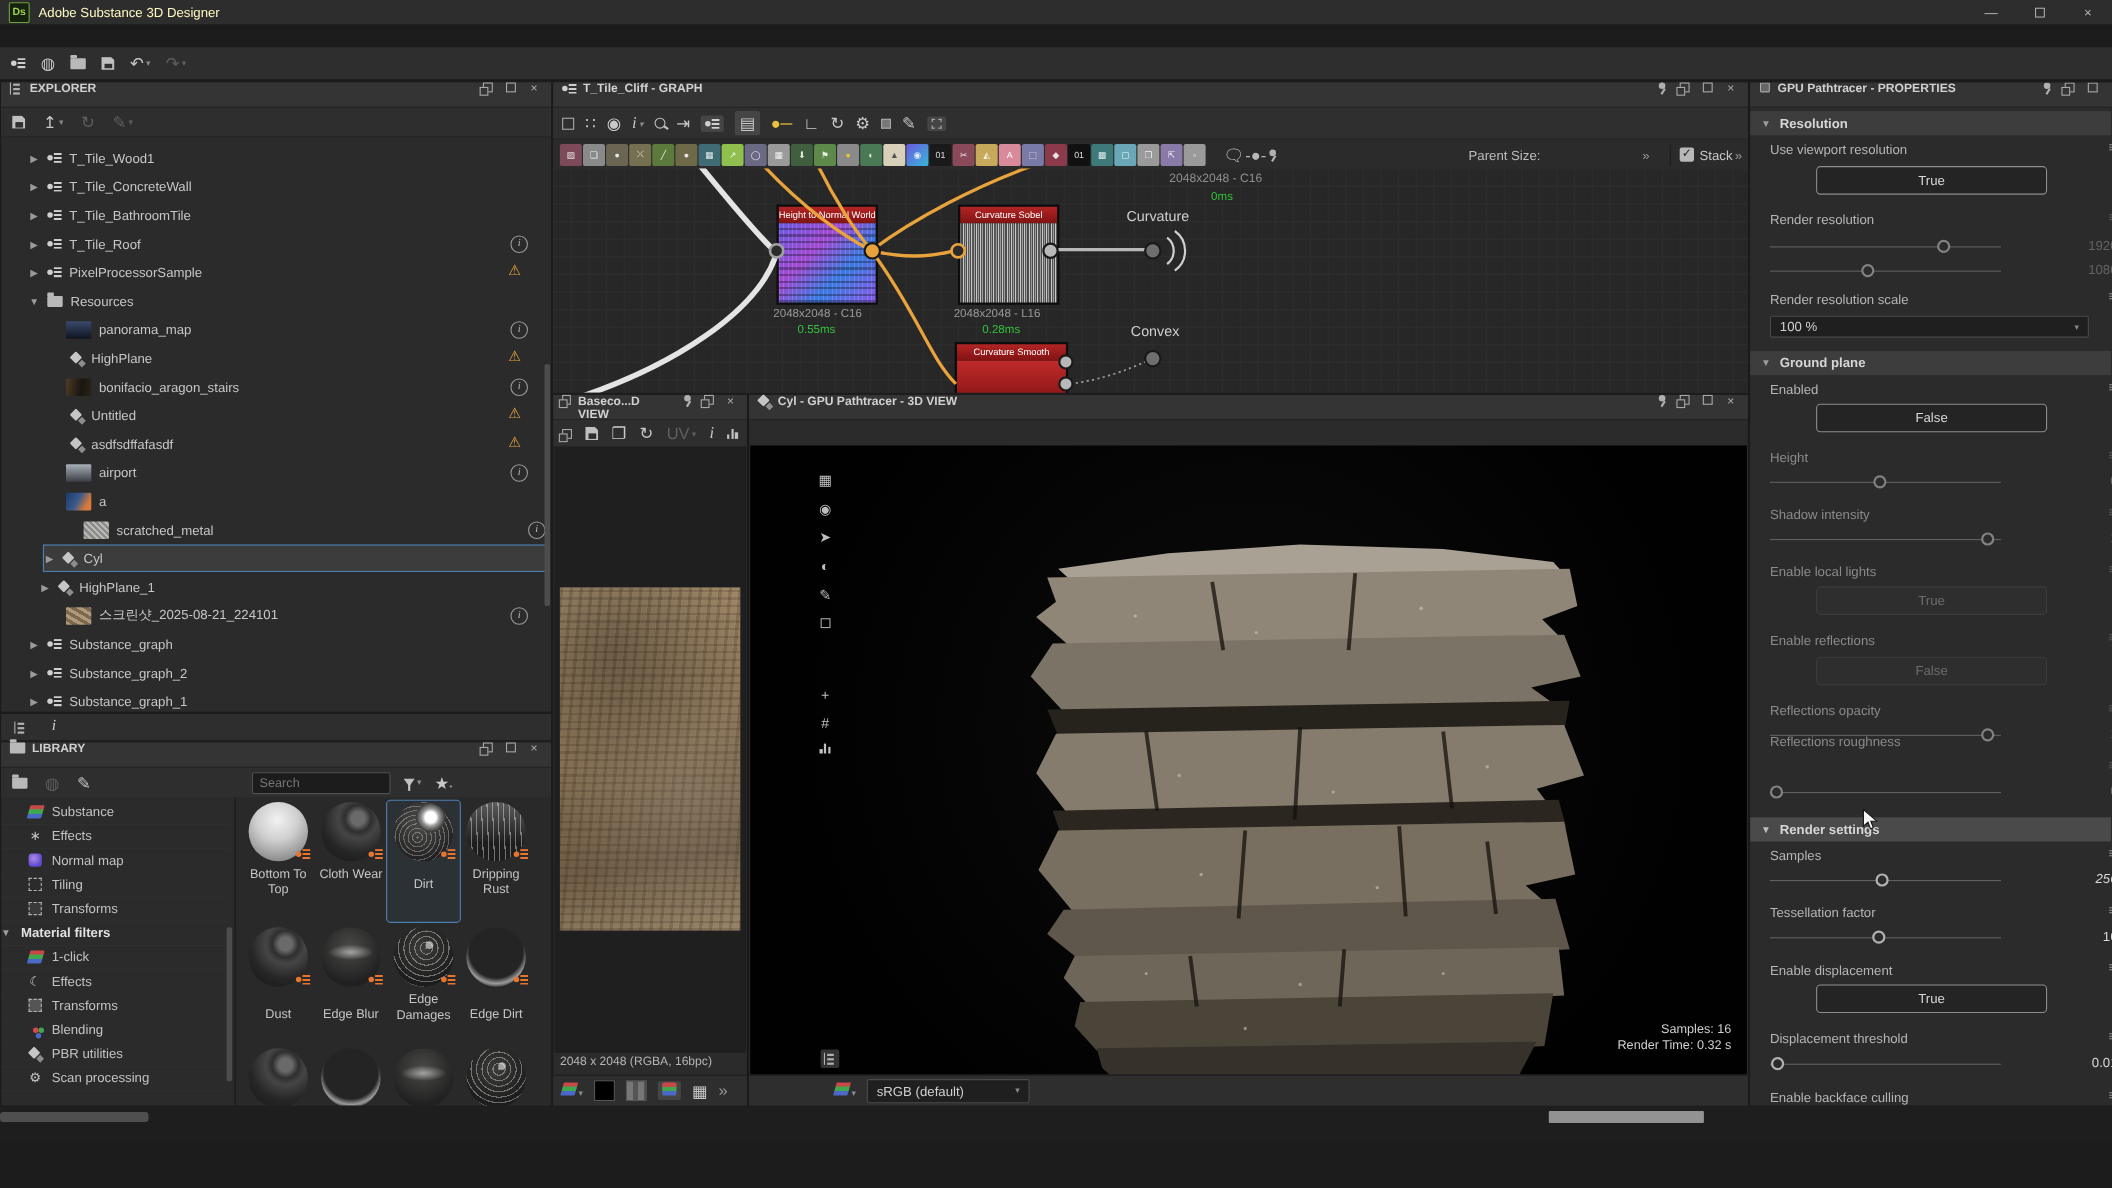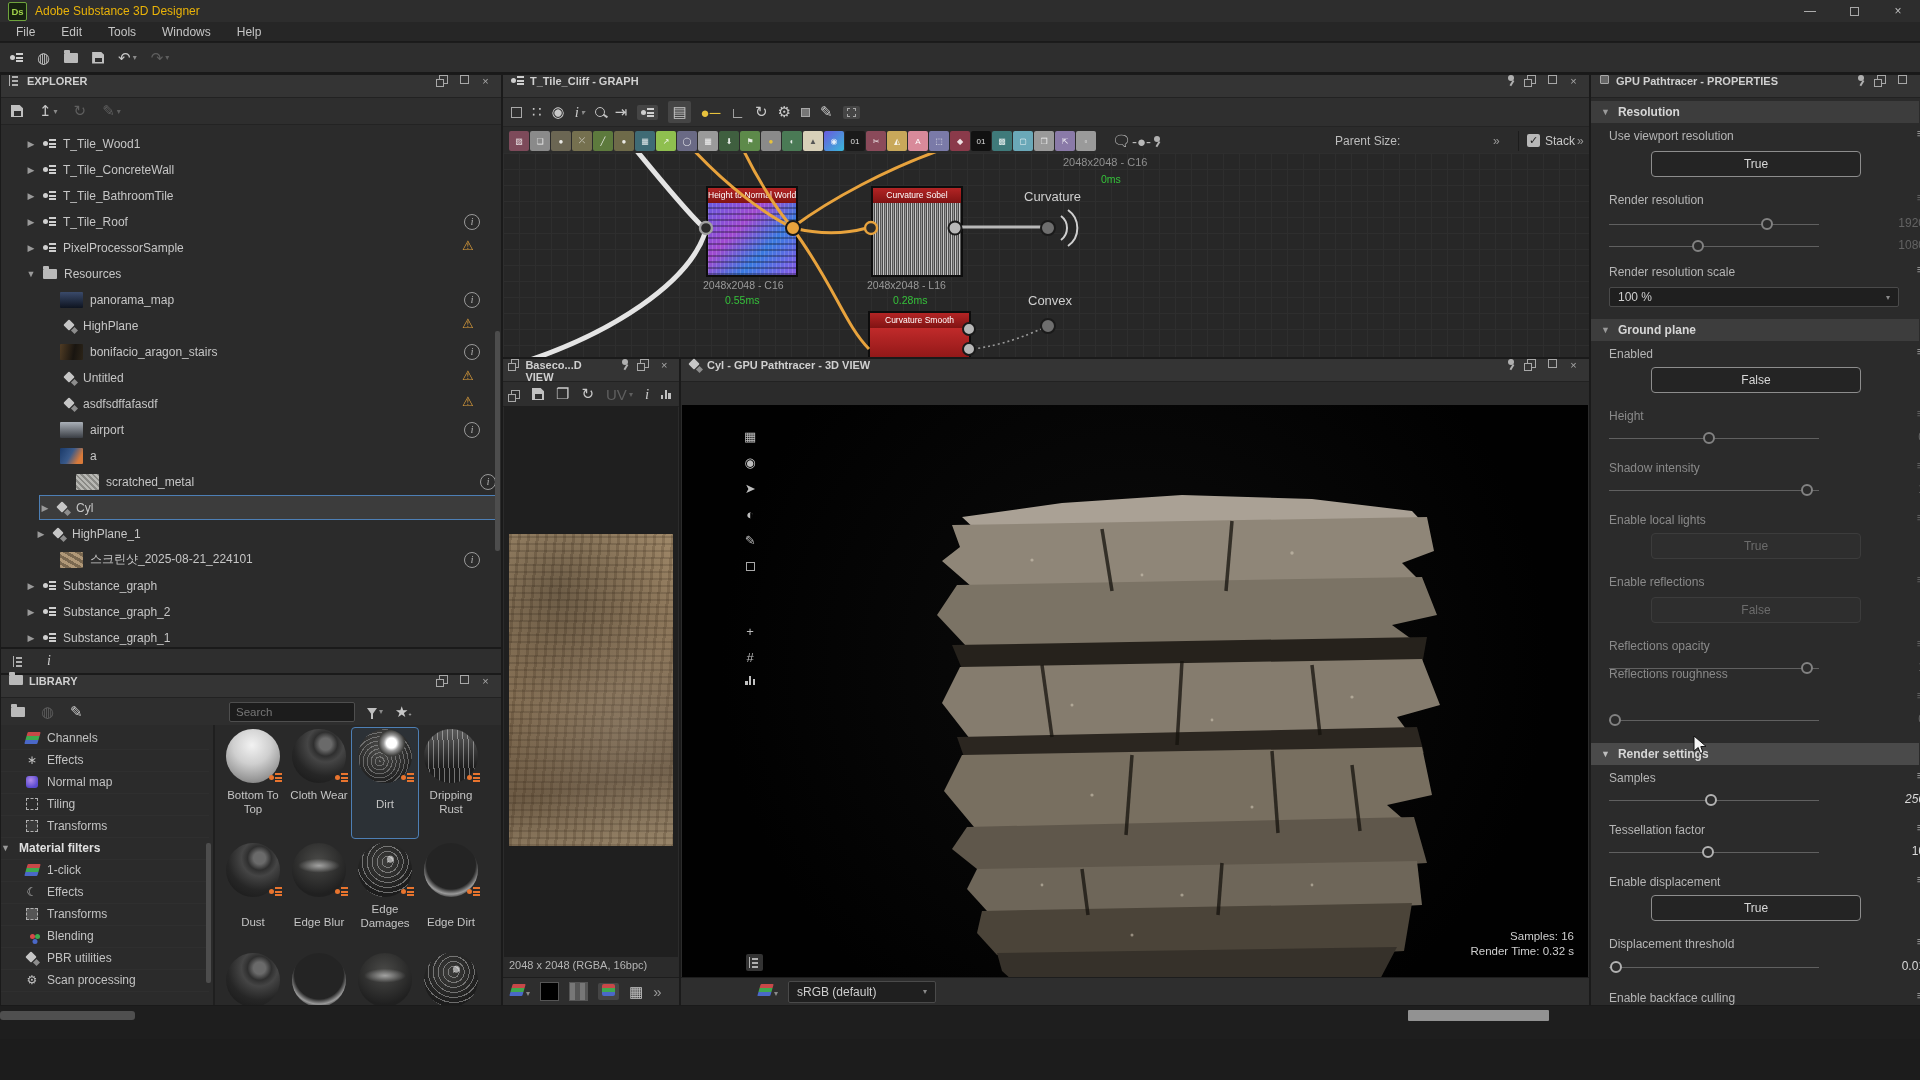--- a/index.html
+++ b/index.html
@@ -2,21 +2,21 @@
 <html><head>
 <meta charset="utf-8">
 <style>
   html,body{margin:0;padding:0;background:#111;}
   #app{position:relative;width:1920px;height:1080px;overflow:hidden;background:#1c1c1c;
        font-family:"Liberation Sans",sans-serif;font-size:12px;color:#c8c8c8;-webkit-font-smoothing:antialiased;}
   .abs{position:absolute;}
   
   .titlebar{left:0;top:0;width:1920px;height:22px;background:#2d2d2d;display:flex;align-items:center;gap:8px;padding-left:8px;box-sizing:border-box;}
   .dslogo{width:17px;height:17px;background:#16220f;border:1px solid #6ea33c;border-radius:2px;color:#9fd34a;font-size:9.5px;font-weight:700;display:flex;align-items:center;justify-content:center;}
-  .wtitle{color:#eab308;font-size:12px;}
+  .wtitle{color:#fef9c3;font-size:12px;}
   .winbtns{position:absolute;right:0;top:0;height:22px;display:flex;}
   .winbtn{width:44px;height:22px;display:flex;align-items:center;justify-content:center;color:#bdbdbd;font-size:12px;}
   .menubar{left:0;top:22px;width:1920px;height:20px;background:#262626;display:flex;align-items:center;gap:2px;padding-left:4px;box-sizing:border-box;border-bottom:1px solid #1a1a1a;}
   .menu-item{padding:0 12px;color:#c5c5c5;}
   .maintb{left:0;top:43px;width:1920px;height:31px;background:#2e2e2e;display:flex;align-items:center;gap:14px;padding-left:10px;box-sizing:border-box;border-bottom:2px solid #191919;}
   .tbi{color:#c8c8c8;font-size:15px;display:inline-flex;align-items:center;}
   .tbi.dim{color:#5f5f5f;}
   .caret{font-size:8px;color:#8a8a8a;margin-left:2px;}
   
   .panel{position:absolute;background:#2b2b2b;border:1px solid #1a1a1a;box-sizing:border-box;}
@@ -144,27 +144,20 @@
     <span class="wtitle">Adobe Substance 3D Designer</span>
     <div class="winbtns">
       <span class="winbtn">—</span>
       <span class="winbtn">
           <span class="sqr"></span>
         </span>
       <span class="winbtn">×</span>
     </div>
   </div>
 
-  <div class="abs menubar">
-    <span class="menu-item">File</span>
-    <span class="menu-item">Edit</span>
-    <span class="menu-item">Tools</span>
-    <span class="menu-item">Windows</span>
-    <span class="menu-item">Help</span>
-  </div>
 
   <div class="abs maintb">
     <span class="tbi">
         <span class="sub-ic"></span>
       </span>
     <span class="tbi">◍</span>
     <span class="tbi">
         <span class="folder-ic"></span>
       </span>
     <span class="tbi">
@@ -354,21 +347,21 @@
         </span>
       <span class="tbi">★<span style="font-size:9px;vertical-align:-2px;">₊</span></span>
     </div>
 
     <div class="abs" style="left:0;top:50px;width:212px;height:280px;overflow:hidden;border-right:2px solid #1f1f1f;">
       <div class="lrow" style="top:2px;">
           <span style="width:16px"></span>
           <span class="ic">
             <span class="layers3"></span>
           </span>
-          <span>Channels</span>
+          <span>Substance</span>
         </div>
       <div class="lrow" style="top:24px;">
           <span style="width:16px"></span>
           <span class="ic">∗</span>
           <span>Effects</span>
         </div>
       <div class="lrow" style="top:46px;">
           <span style="width:16px"></span>
           <span class="ic">
             <span style="width:12px;height:12px;border-radius:3px;background:radial-gradient(circle at 40% 35%,#b08ae8,#5a4ad0 70%);display:inline-block;"></span>

